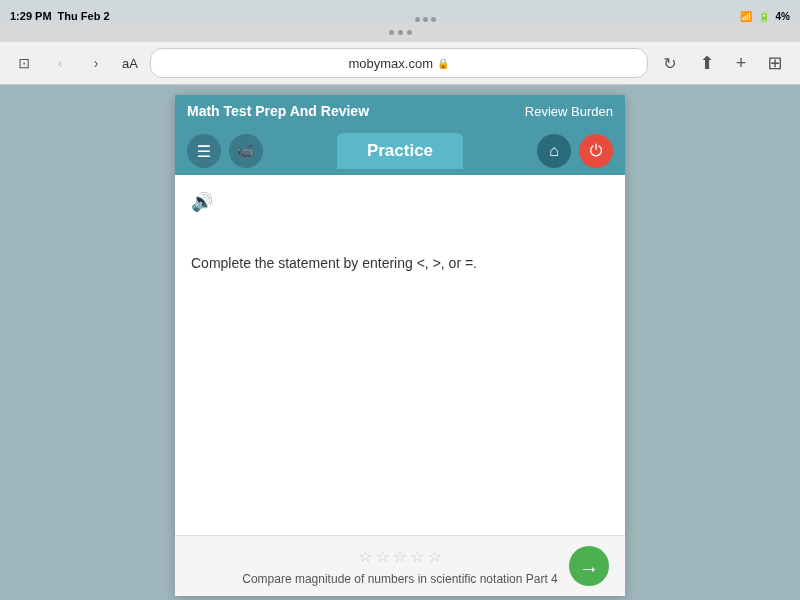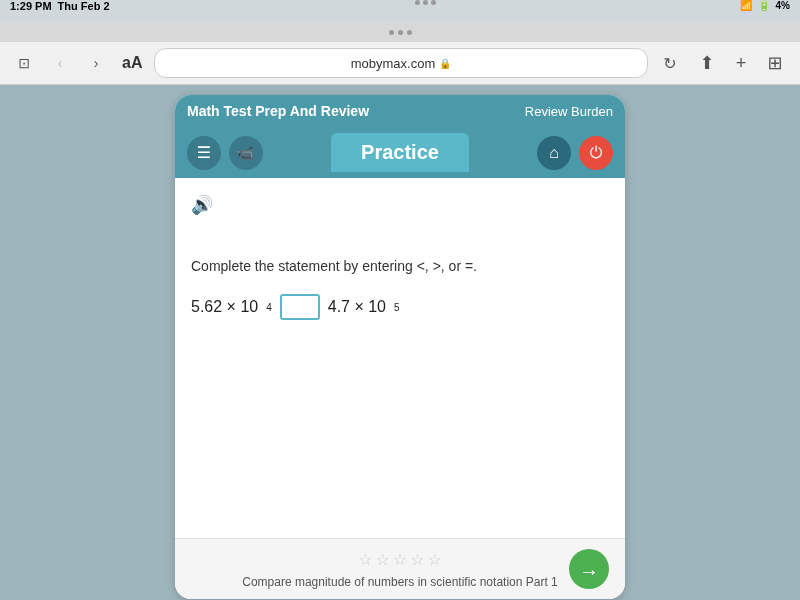--- a/index.html
+++ b/index.html
@@ -12,21 +12,21 @@
       overflow: hidden;
       position: relative;
     }
 
     
     .status-bar {
       width: 800px;
       height: 22px;
       background: #d1d8db;
       display: flex;
-      align-items: flex-start;
+      align-items: flex-end;
       justify-content: space-between;
       padding: 0 10px;
       font-size: 11px;
       font-weight: 600;
       color: #000;
     }
     .status-left { display: flex; align-items: center; gap: 6px; }
     .status-center { display: flex; align-items: center; gap: 3px; }
     .status-right { display: flex; align-items: center; gap: 5px; font-size: 10px; }
 
@@ -55,21 +55,21 @@
     }
     .browser-btn {
       width: 28px; height: 28px;
       border: none; background: transparent;
       display: flex; align-items: center; justify-content: center;
       cursor: pointer; font-size: 14px; color: #555;
       border-radius: 4px;
     }
     .browser-btn:disabled { opacity: 0.3; }
     .aa-btn {
-      font-size: 16px; font-weight: 700; color: #333;
+      font-size: 13px; font-weight: 400; color: #333;
       background: transparent; border: none; cursor: pointer;
       padding: 2px 4px;
     }
     .address-bar {
       flex: 1;
       height: 30px;
       background: #fff;
       border: 1px solid #ccc;
       border-radius: 12px;
       display: flex;
@@ -104,21 +104,21 @@
       display: flex;
       align-items: flex-start;
       justify-content: center;
       padding-top: 10px;
     }
 
     
     .app-card {
       width: 450px;
       background: #fff;
-      border-radius: 16px;
+      border-radius: 0;
       overflow: hidden;
       box-shadow: 0 2px 10px rgba(0,0,0,0.2);
     }
 
     
     .app-header {
       background: #4a9aaa;
       padding: 8px 12px;
       display: flex;
       align-items: center;
@@ -150,21 +150,21 @@
       cursor: pointer;
       display: flex; align-items: center; justify-content: center;
       font-size: 16px;
     }
     .menu-btn { background: #3a7a8a; color: #fff; }
     .video-btn { background: #3a7a8a; color: #fff; font-size: 14px; }
 
     .practice-tab {
       background: #5bb8c8;
       color: #fff;
-      font-size: 20px;
+      font-size: 17px;
       font-weight: 600;
       padding: 8px 30px;
       border-radius: 6px 6px 0 0;
       border: none;
       cursor: pointer;
     }
 
     .nav-right { display: flex; gap: 8px; align-items: center; }
     .home-btn { background: #2a6a7a; color: #fff; }
     .power-btn { background: #e74c3c; color: #fff; }
@@ -336,39 +336,32 @@
         <button class="nav-btn power-btn">
           <span>⏻</span>
         </button>
       </div>
     </div>
 
     <div class="practice-content">
       <div class="speaker-icon">🔊</div>
       <div class="instruction-text">Complete the statement by entering &lt;, &gt;, or =.</div>
 
-      <div class="math-expression">
-        <span>5.62 × 10</span>
-          <sup>4</sup>
-        <input class="math-input" type="text" maxlength="1" style="">
-        <span>4.7 × 10</span>
-          <sup>5</sup>
-      </div>
     </div>
 
     <div class="app-footer">
       <div style="width:40px"></div>
       <div class="stars-area">
         <div class="stars">
           <span class="star empty">☆</span>
           <span class="star empty">☆</span>
           <span class="star empty">☆</span>
           <span class="star empty">☆</span>
           <span class="star empty">☆</span>
         </div>
-        <div class="footer-text">Compare magnitude of numbers in scientific notation Part 1</div>
+        <div class="footer-text">Compare magnitude of numbers in scientific notation Part 4</div>
       </div>
       <button class="next-btn">
         <span>→</span>
       </button>
     </div>
   </div>
 </div>
 
 </body></html>

